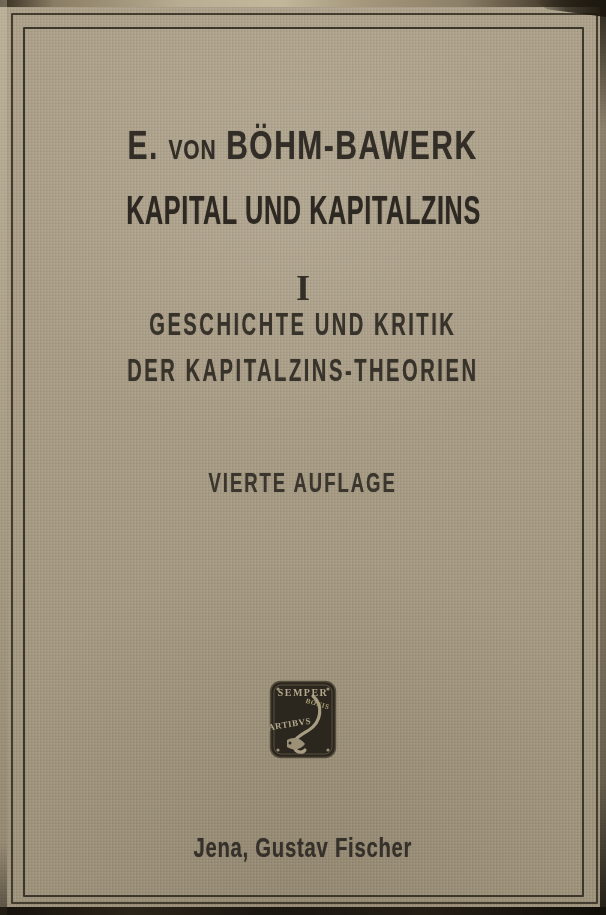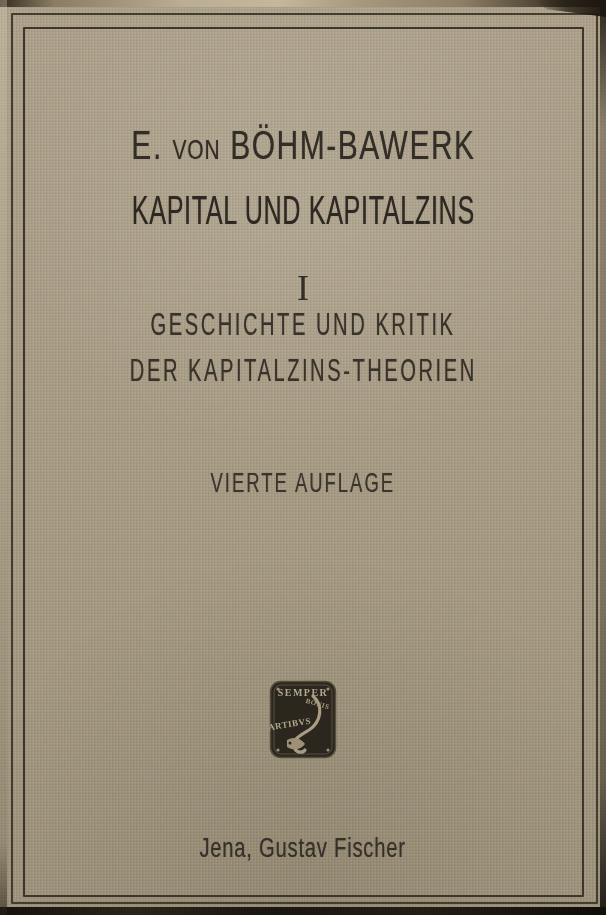--- a/index.html
+++ b/index.html
@@ -46,21 +46,21 @@
     position:absolute;left:11px;top:13px;right:8px;bottom:11px;
     border:2px solid #433d30;border-radius:1px;
   }
   .frame-inner{
     position:absolute;left:23px;top:27px;right:22px;bottom:18px;
     border:2px solid #3d372b;border-radius:1px;
   }
   
   .line{
     position:absolute;left:0;width:100%;text-align:center;line-height:1;
-    color:#36312a;font-weight:normal;white-space:nowrap;
+    color:#36312a;font-weight:bold;white-space:nowrap;
   }
   .cond{display:inline-block;transform-origin:50% 50%;}
   .l-author{top:125px;font-size:40px;letter-spacing:2px;color:#322d26;text-shadow:0 0 1px rgba(50,45,36,0.55);}
   .l-author .cond{transform:scaleX(0.75);}
   .l-author .particle{font-size:0.70em;text-transform:uppercase;letter-spacing:1px;}
   .l-title{top:190px;font-size:40px;letter-spacing:1px;color:#2d2922;text-shadow:0 0 1px rgba(45,41,34,0.6);}
   .l-title .cond{transform:scaleX(0.63);}
   .l-volume{top:270px;font-size:36px;color:#332e26;font-family:"Liberation Serif", serif;}
   .l-sub1{top:308px;}
   .l-sub2{top:354px;}

